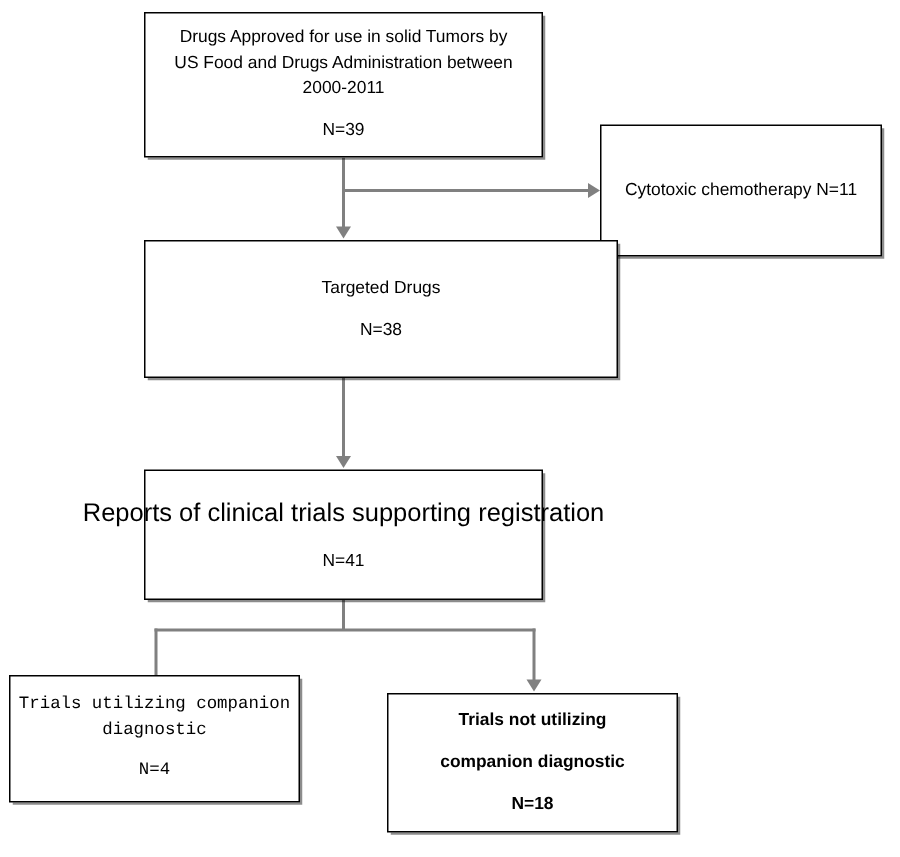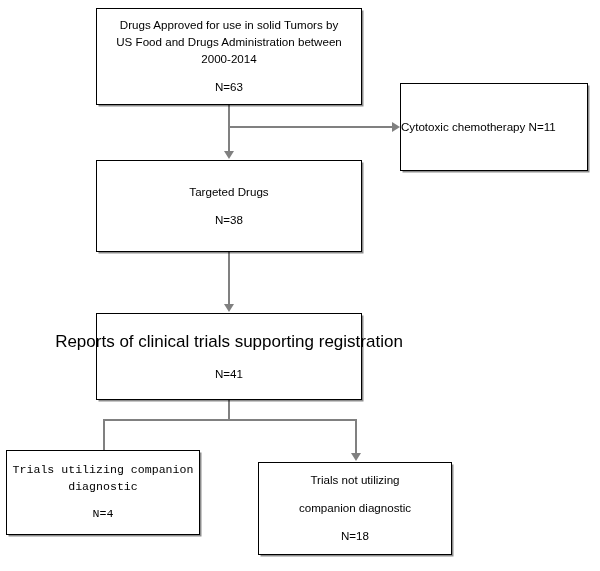--- a/index.html
+++ b/index.html
@@ -38,25 +38,25 @@
     display: block;
     white-space: nowrap;
   }
   .node .gap {
     display: block;
     height: 11px;
   }
   
   #node-approved   { left: 96px;  top: 8px;   width: 266px; height: 97px;  }
   #node-cytotoxic  { left: 400px; top: 83px;  width: 188px; height: 88px;
-                     align-items: flex-start; justify-content: center; }
-  #node-targeted   { left: 96px;  top: 160px; width: 266px; height: 92px;  }
+                     align-items: center; justify-content: center; }
+  #node-targeted   { left: 96px;  top: 160px; width: 316px; height: 92px;  }
   #node-reports    { left: 96px;  top: 313px; width: 266px; height: 87px;  }
   #node-with-cdx   { left: 6px;   top: 450px; width: 194px; height: 85px; font-family: Liberation Mono, monospace;  }
-  #node-without-cdx{ left: 258px; top: 462px; width: 194px; height: 93px;  }
+  #node-without-cdx{ left: 258px; top: 462px; width: 194px; height: 93px; font-weight: bold;  }
 
   #node-reports .ln.wide { font-size: 17px; }
 
   
   .conn {
     position: absolute;
     background: #808080;
     z-index: 1;
   }
   .vline { width: 1.6px; }
@@ -97,23 +97,23 @@
   #a-right-drop  { left: 351px; top: 453px; }
 </style>
 </head>
 <body>
 
 <div id="canvas">
 
   <div class="node" id="node-approved">
     <span class="ln">Drugs Approved for use in solid Tumors by</span>
     <span class="ln">US Food and Drugs Administration between</span>
-    <span class="ln">2000-2014</span>
+    <span class="ln">2000-2011</span>
     <span class="gap"></span>
-    <span class="ln">N=63</span>
+    <span class="ln">N=39</span>
   </div>
 
   <div class="node" id="node-cytotoxic">
     <span class="ln">Cytotoxic chemotherapy N=11</span>
   </div>
 
   <div class="node" id="node-targeted">
     <span class="ln">Targeted Drugs</span>
     <span class="gap"></span>
     <span class="ln">N=38</span>

